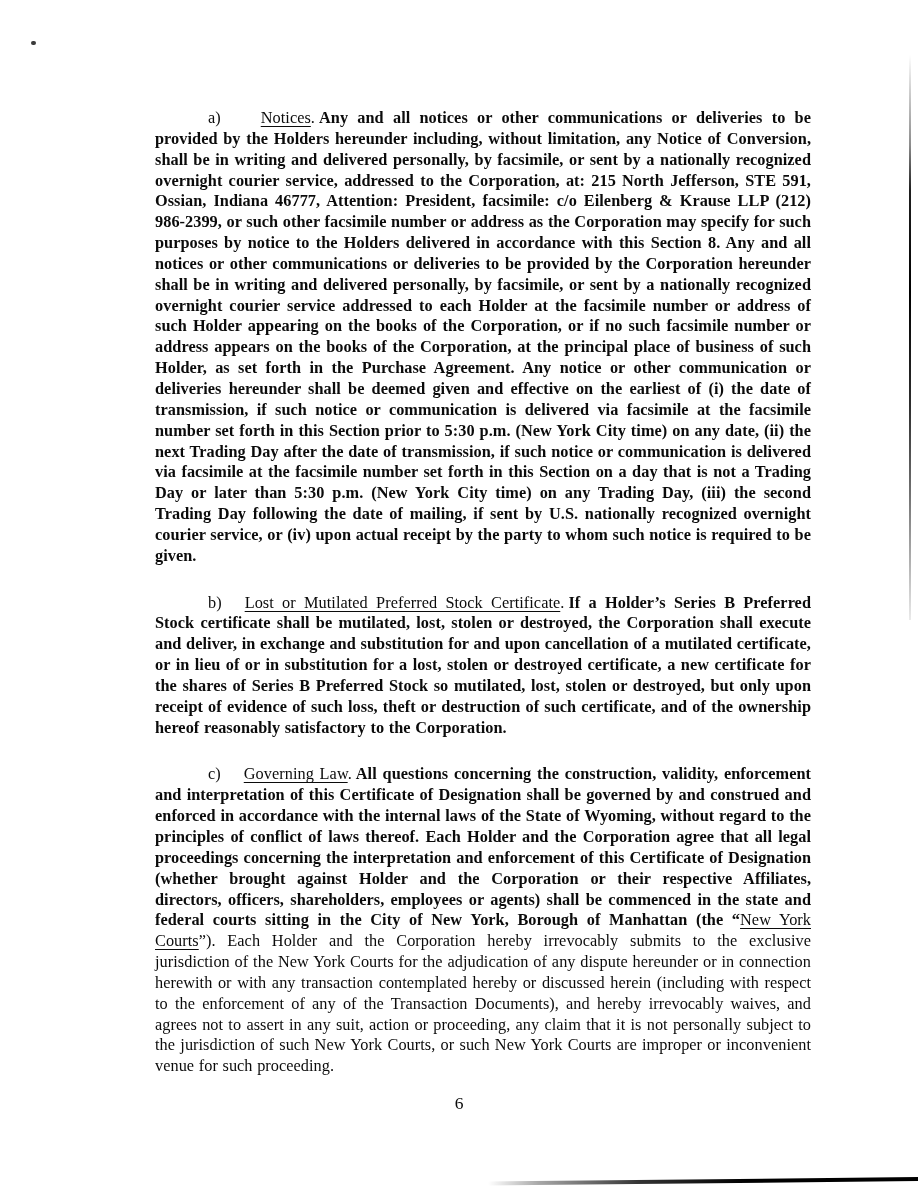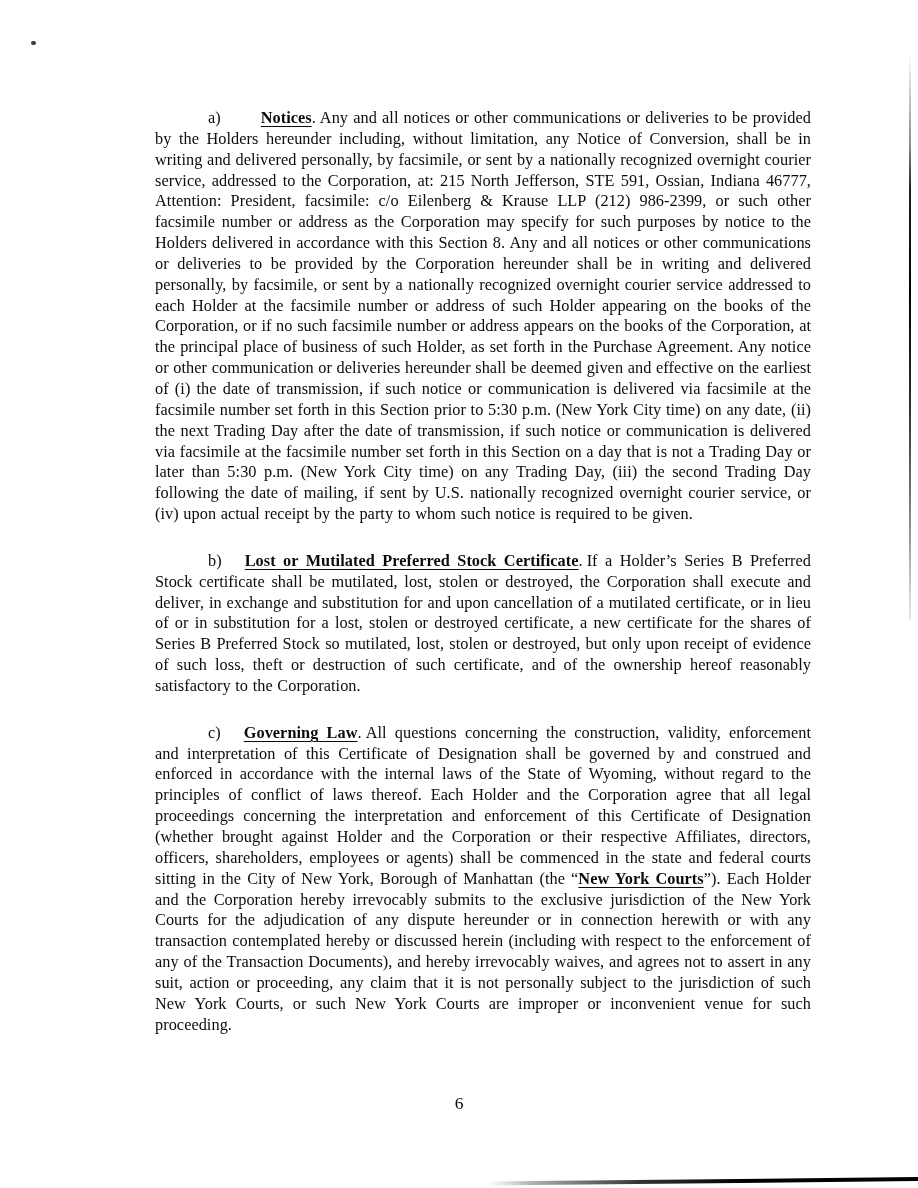--- a/index.html
+++ b/index.html
@@ -35,23 +35,22 @@
   .tab {
     display: inline-block;
     height: 1px;
   }
   .tab-wide { width: 40px; }
   .tab-narrow { width: 23px; }
   .underline {
     text-decoration: underline;
     text-underline-offset: 2.5px;
     text-decoration-thickness: 1.2px;
-    font-weight: bold;
   }
-  .body-text { margin-left: 4px; }
+  .body-text { margin-left: 4px; font-weight: bold; }
   .page-number {
     position: absolute;
     left: 0;
     right: 0;
     top: 1093px;
     text-align: center;
     font-size: 17.5px;
     color: #0b0b0b;
   }
   

